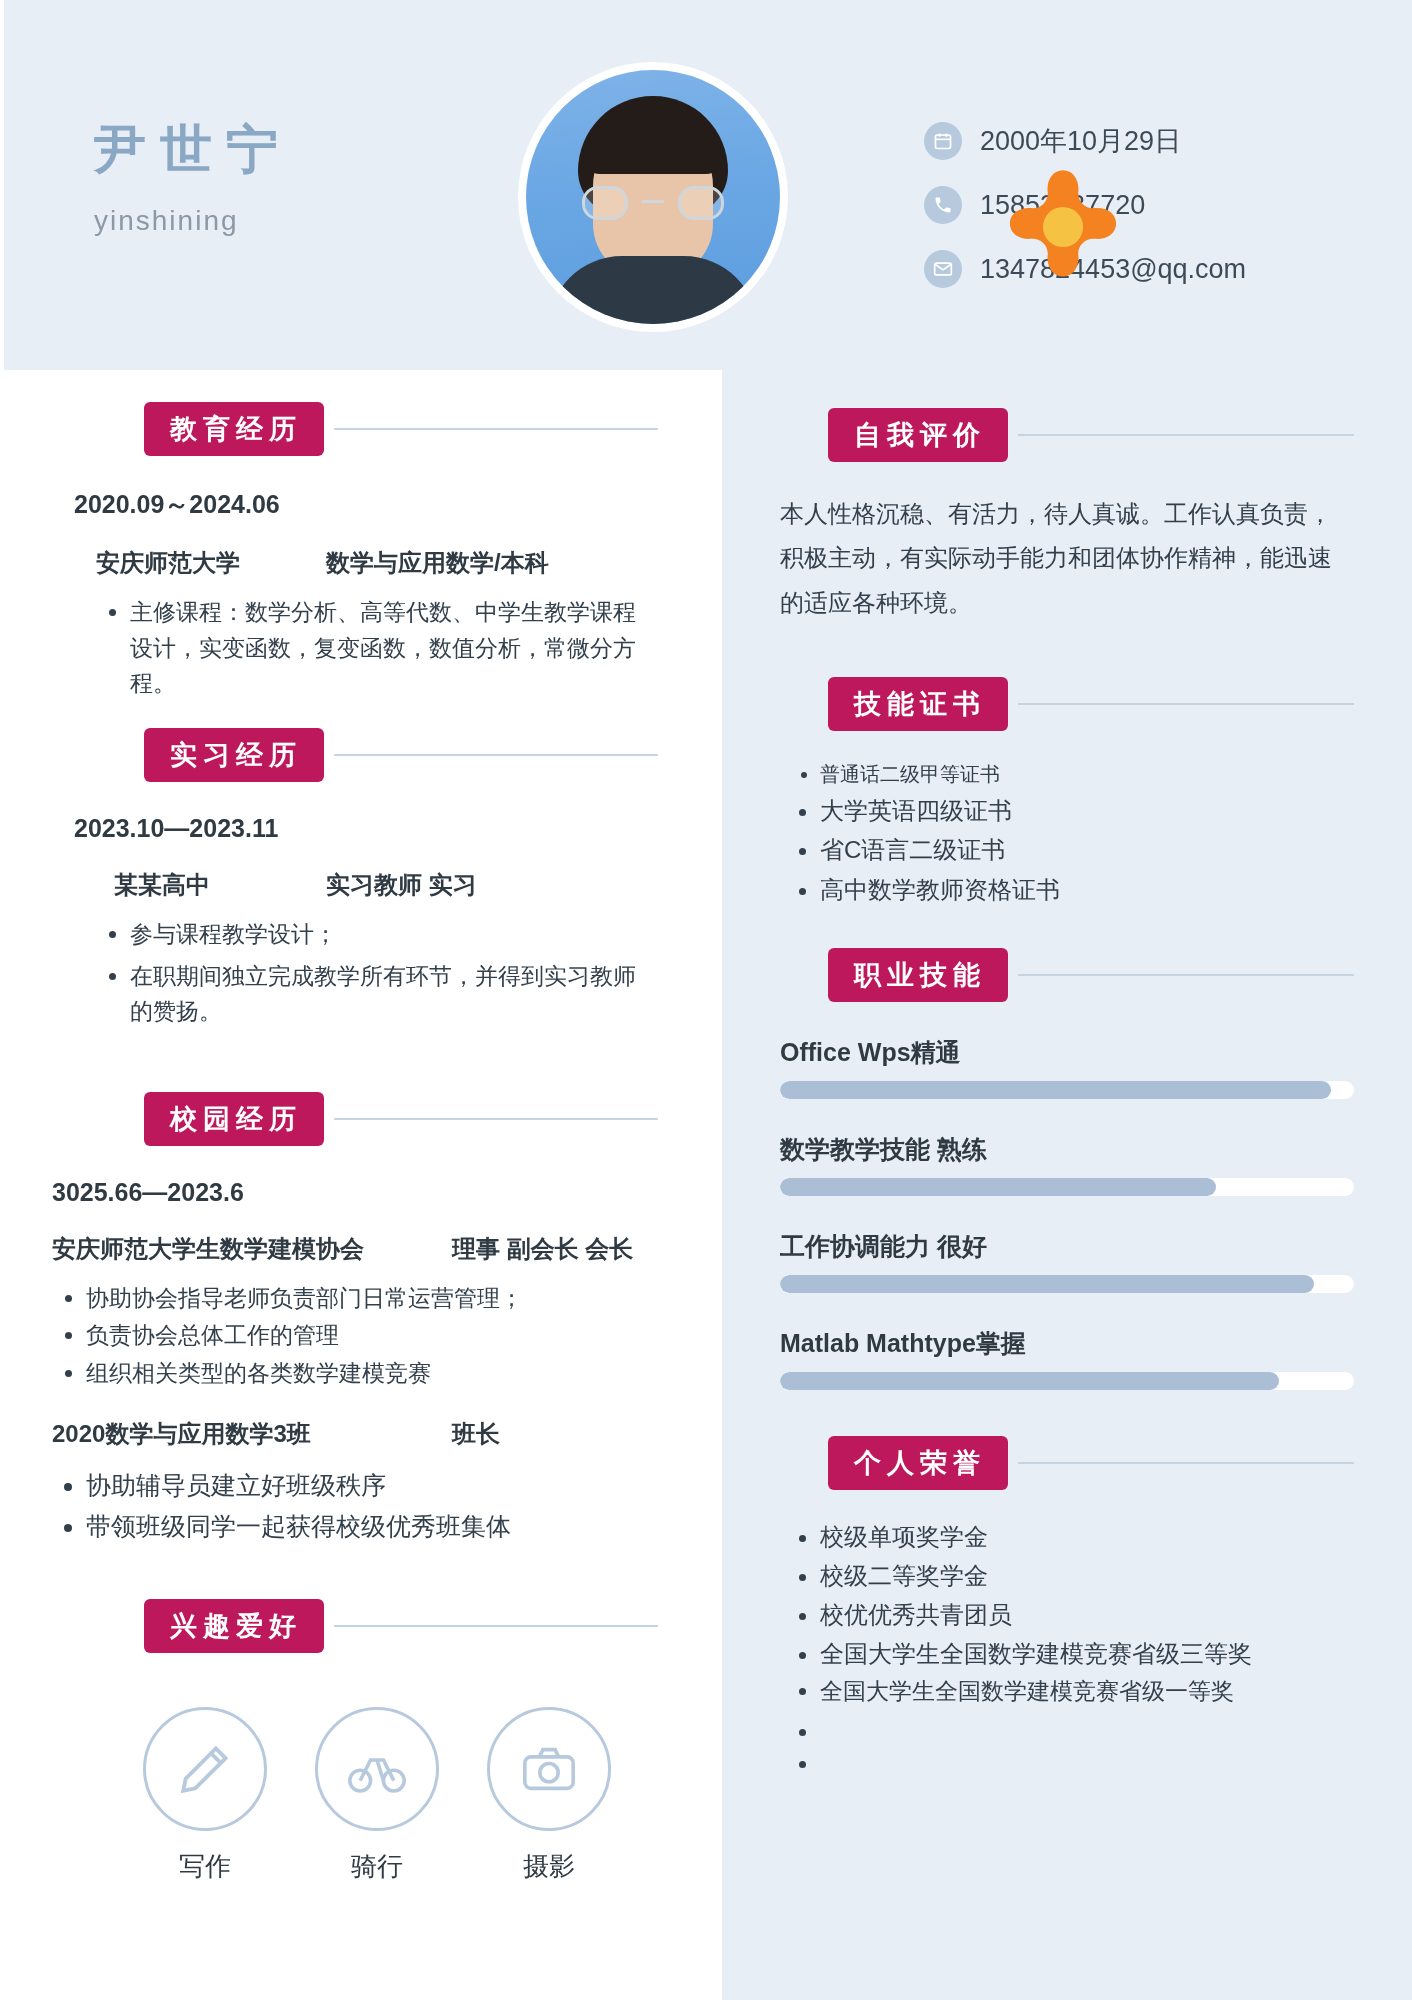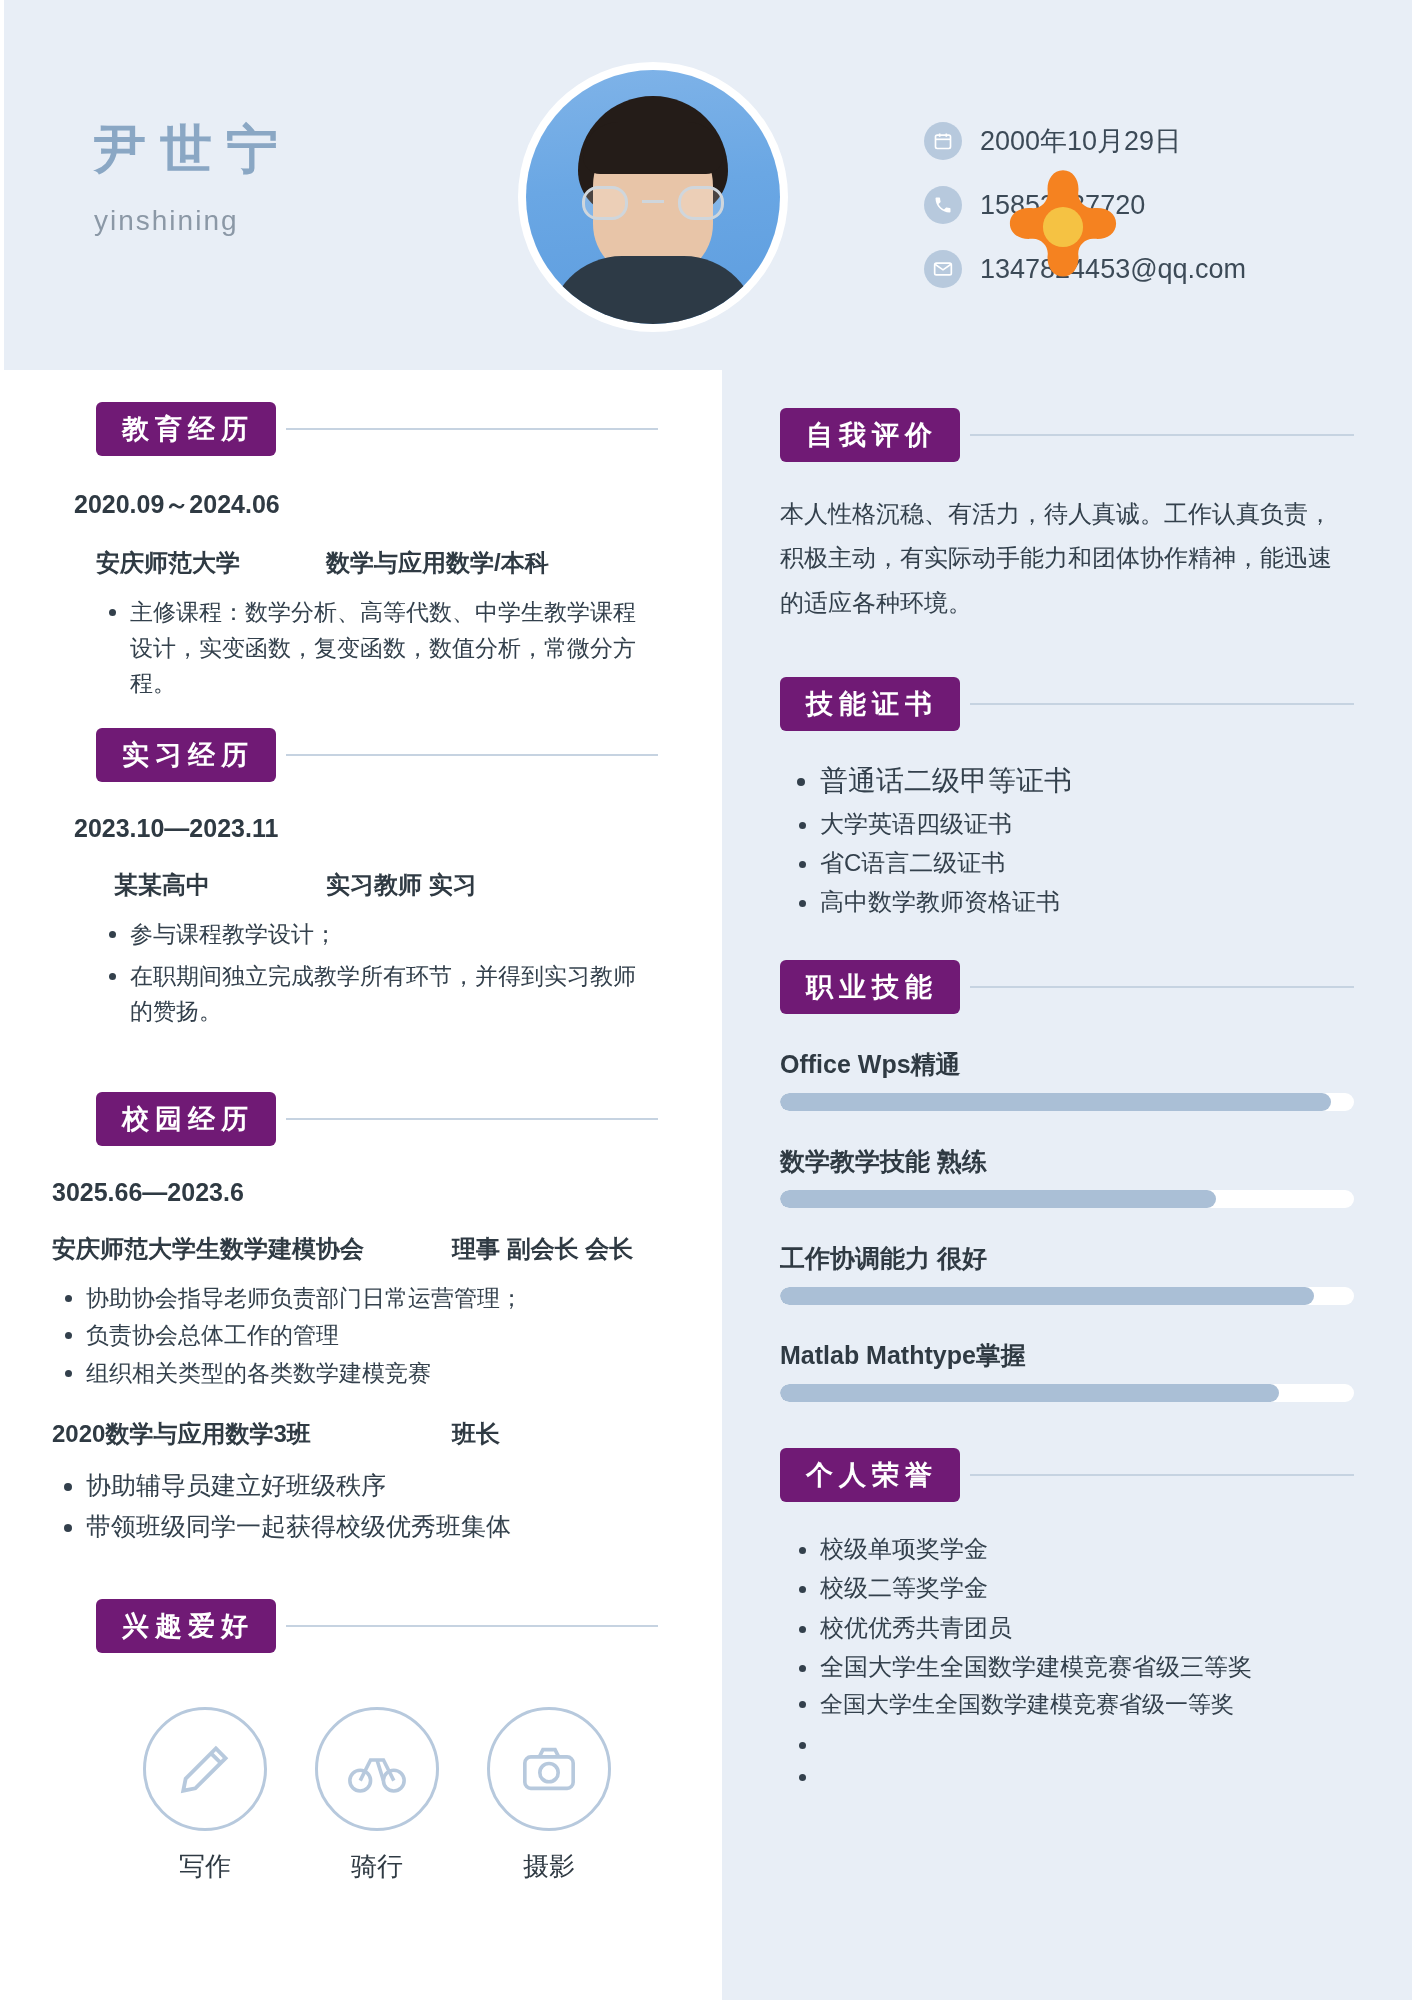--- a/index.html
+++ b/index.html
@@ -67,22 +67,22 @@
   
   .right-col {
     position:absolute; left:722px; top:370px; width:690px; height:1630px;
     background:#e8eef6;
   }
   .left-col { position:absolute; left:0; top:370px; width:722px; height:1630px; }
 
   
   .sec { display:flex; align-items:center; }
   .pill {
-    background:#701a75; color:#fff; font-size:27px; font-weight:bold;
-    letter-spacing:6px; padding:9px 22px 9px 26px; border-radius:6px; white-space:nowrap;
+    background:#be185d; color:#fff; font-size:27px; font-weight:bold;
+    letter-spacing:6px; padding:9px 22px 9px 26px; border-radius:6px; white-space:nowrap;margin-left:48px;
   }
   .pill-line { flex:1; height:2px; background:#c6d3e1; margin-left:10px; }
 
   .left-inner { padding:0 64px 0 96px; }
   .right-inner { padding:0 58px 0 58px; }
 
   .dates { font-size:25px; font-weight:bold; margin:32px 0 0 -22px; }
   .dates.nomargin { margin-left:0; }
   .row2 { display:flex; margin-top:26px; font-size:24px; font-weight:bold; }
   .row2 .a { width:230px; }
@@ -270,21 +270,21 @@
         <div class="pill">自我评价</div>
         <div class="pill-line"></div>
       </div>
       <div class="para">本人性格沉稳、有活力，待人真诚。工作认真负责，积极主动，有实际动手能力和团体协作精神，能迅速的适应各种环境。</div>
 
       <div class="sec gap-sec">
         <div class="pill">技能证书</div>
         <div class="pill-line"></div>
       </div>
       <ul class="bul tight" style="margin-top:28px; padding-left:40px;">
-        <li style="font-size:28px;">普通话二级甲等证书</li>
+        <li style="font-size:20px;">普通话二级甲等证书</li>
         <li style="font-size:24px;"> 大学英语四级证书</li>
         <li style="font-size:24px;">省C语言二级证书</li>
         <li style="font-size:24px;">高中数学教师资格证书</li>
       </ul>
 
       <div class="sec" style="margin-top:40px;">
         <div class="pill">职业技能</div>
         <div class="pill-line"></div>
       </div>
 

